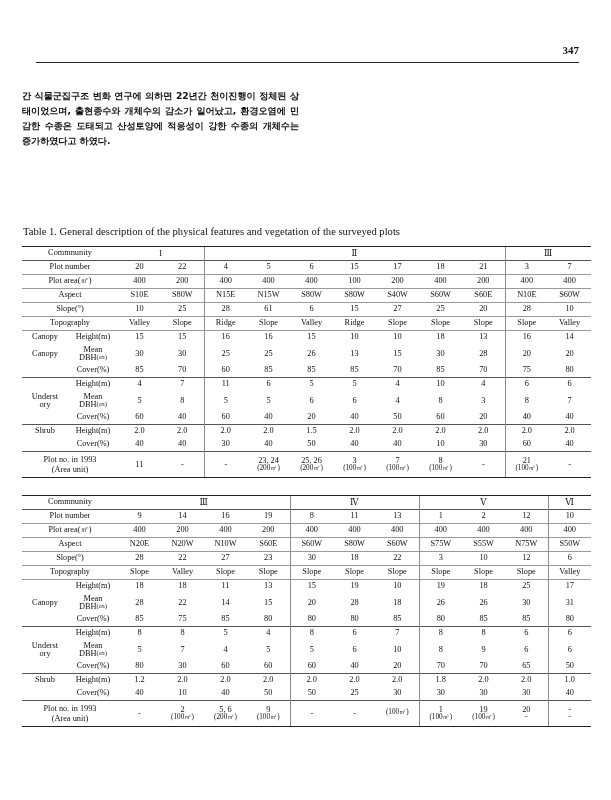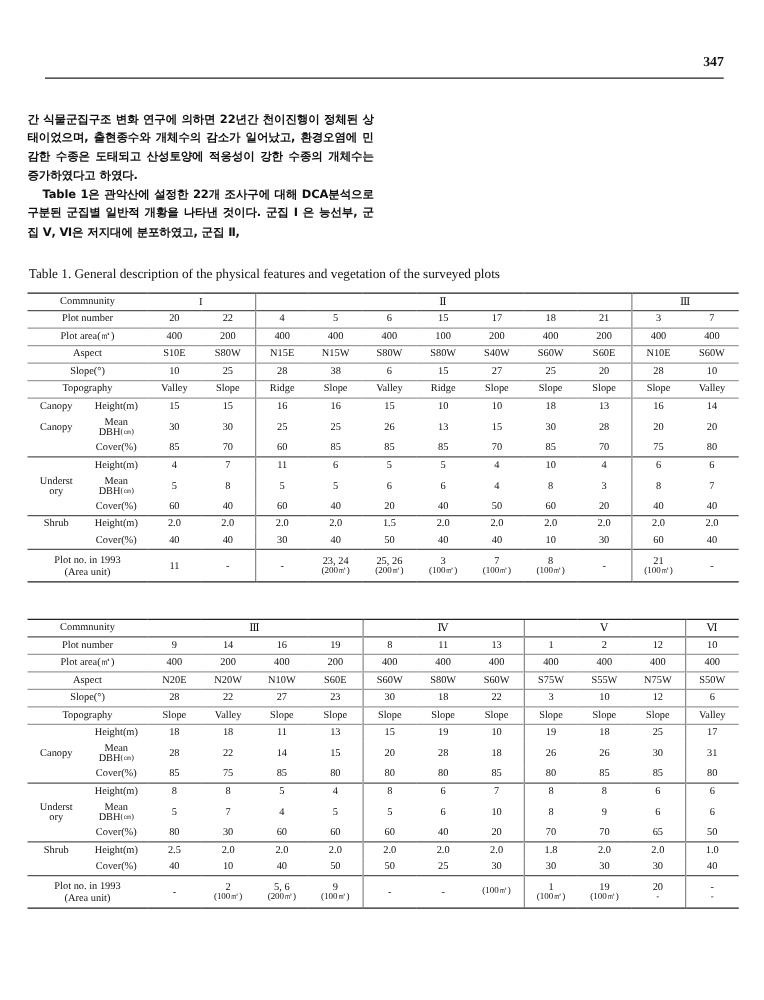--- a/index.html
+++ b/index.html
@@ -87,21 +87,21 @@
 
   
   .tblock { position: absolute; left: 22px; width: 568px; }
   #table1-block { top: 210px; }
   #table2-block { top: 495px; }
 
   .tcaption {
     font-family: "Liberation Serif", serif;
     font-size: 10.6px;
     color: #111;
-    margin: 4px 0 9px 1px;
+    margin: 16px 0 9px 1px;
   }
   .tcaption.cont { font-size: 10.4px; margin-bottom: 11px; }
 
   table.data {
     border-collapse: collapse;
     width: 100%;
     table-layout: fixed;
     font-family: "Liberation Serif", "DejaVu Serif", serif;
     font-size: 8.3px;
     color: #111;
@@ -138,21 +138,20 @@
 <div class="page">
 
   <div class="runhead">
     <div class="rh-page">347</div>
     <div class="rh-rule"></div>
   </div>
 
   <div class="cols">
     <div class="col">
       <p>간 식물군집구조 변화 연구에 의하면 22년간 천이진행이 정체된 상태이었으며, 출현종수와 개체수의 감소가 일어났고, 환경오염에 민감한 수종은 도태되고 산성토양에 적응성이 강한 수종의 개체수는 증가하였다고 하였다.</p>
-      <p class="indent">Table 1은 관악산에 설정한 22개 조사구에 대해 DCA분석으로 구분된 군집별 일반적 개황을 나타낸 것이다. 군집 I 은 능선부, 군집 Ⅴ, Ⅵ은 저지대에 분포하였고, 군집 Ⅱ,</p>
     </div>
   </div>
 
   <div class="tblock" id="table1-block">
     <div class="tcaption">Table 1. General description of the physical features and vegetation of the surveyed plots</div>
     <table class="data">
       <colgroup>
         <col style="width:96px">
         <col style="width:43px">
           <col style="width:43px">
@@ -217,21 +216,21 @@
           <td>S60E</td>
           <td class="vsep-l">N10E</td>
           <td>S60W</td>
         </tr>
 
         <tr class="rule-thin">
           <td class="lbl">Slope(°)</td>
           <td>10</td>
           <td>25</td>
           <td class="vsep-l">28</td>
-          <td>38</td>
+          <td>61</td>
           <td>6</td>
           <td>15</td>
           <td>27</td>
           <td>25</td>
           <td>20</td>
           <td class="vsep-l">28</td>
           <td>10</td>
         </tr>
 
         <tr class="rule-thin">
@@ -734,21 +733,21 @@
           <td style="padding:0">
             <table style="width:100%;border-collapse:collapse;table-layout:fixed">
               <tbody>
                   <tr>
                 <td style="width:46px;text-align:center;font-size:8.3px">Shrub</td>
                 <td style="width:50px;text-align:center;font-size:8.3px">Height(m)</td>
               </tr>
             </tbody>
               </table>
           </td>
-          <td>2.5</td>
+          <td>1.2</td>
           <td>2.0</td>
           <td>2.0</td>
           <td>2.0</td>
           <td class="vsep-l">2.0</td>
           <td>2.0</td>
           <td>2.0</td>
           <td class="vsep-l">1.8</td>
           <td>2.0</td>
           <td>2.0</td>
           <td class="vsep-l">1.0</td>

